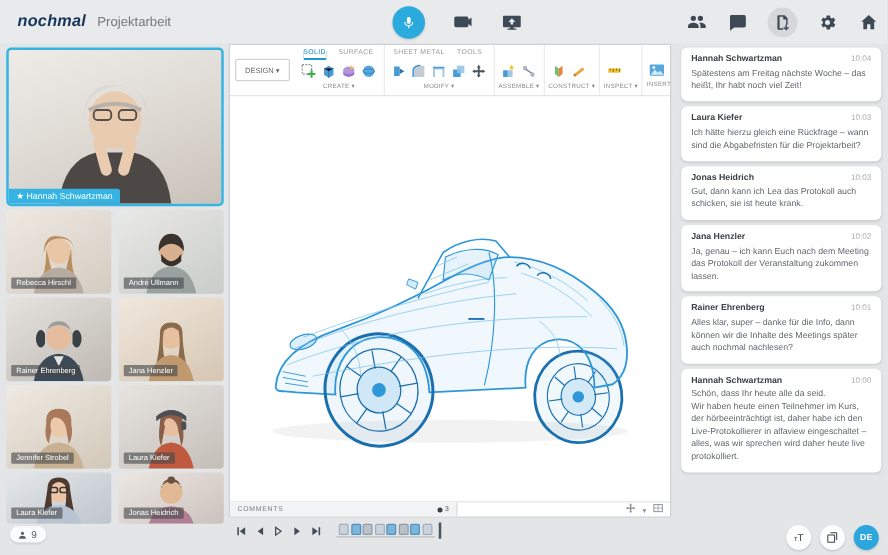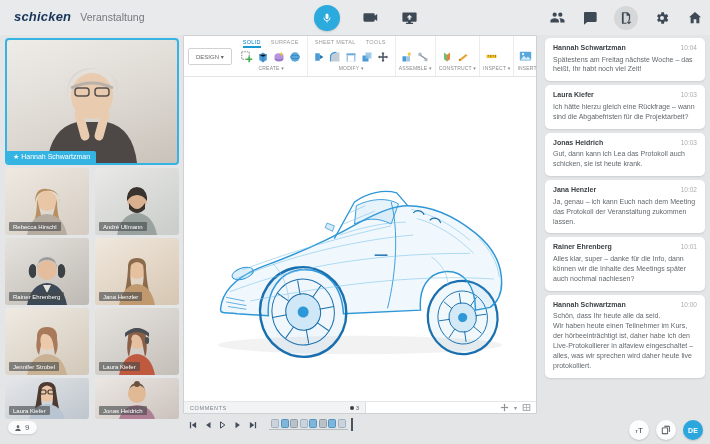--- a/index.html
+++ b/index.html
@@ -72,22 +72,22 @@
   .round-btn { width:20px; height:20px; border-radius:50%; background:#fdfdfd; box-shadow:0 1px 2px rgba(0,0,0,.15); display:flex; align-items:center; justify-content:center; font-size:8px; color:#3c4146; }
   .lang-btn { background:#2ba7dd; color:#fff; font-size:7px; font-weight:bold; letter-spacing:.2px; }
   .tt { font-size:8px; color:#3c4146; }
   .tt small { font-size:6px; }
 </style>
 </head>
 <body>
 
 <div class="topbar">
   <div class="brand">
-    <span class="logo">schicken</span>
-    <span class="room">Veranstaltung</span>
+    <span class="logo">nochmal</span>
+    <span class="room">Projektarbeit</span>
   </div>
 
   <div class="center-controls">
     <div class="mic-btn">
       <span>
         <svg class="glyph" width="12" height="12" viewBox="0 0 24 24">
             <path fill="#ffffff" d="M12 14a3 3 0 0 0 3-3V6a3 3 0 0 0-6 0v5a3 3 0 0 0 3 3zm5.3-3a5.3 5.3 0 0 1-10.6 0H5a7 7 0 0 0 6 6.92V21h2v-3.08A7 7 0 0 0 19 11h-1.7z"></path>
           </svg>
       </span>
     </div>

